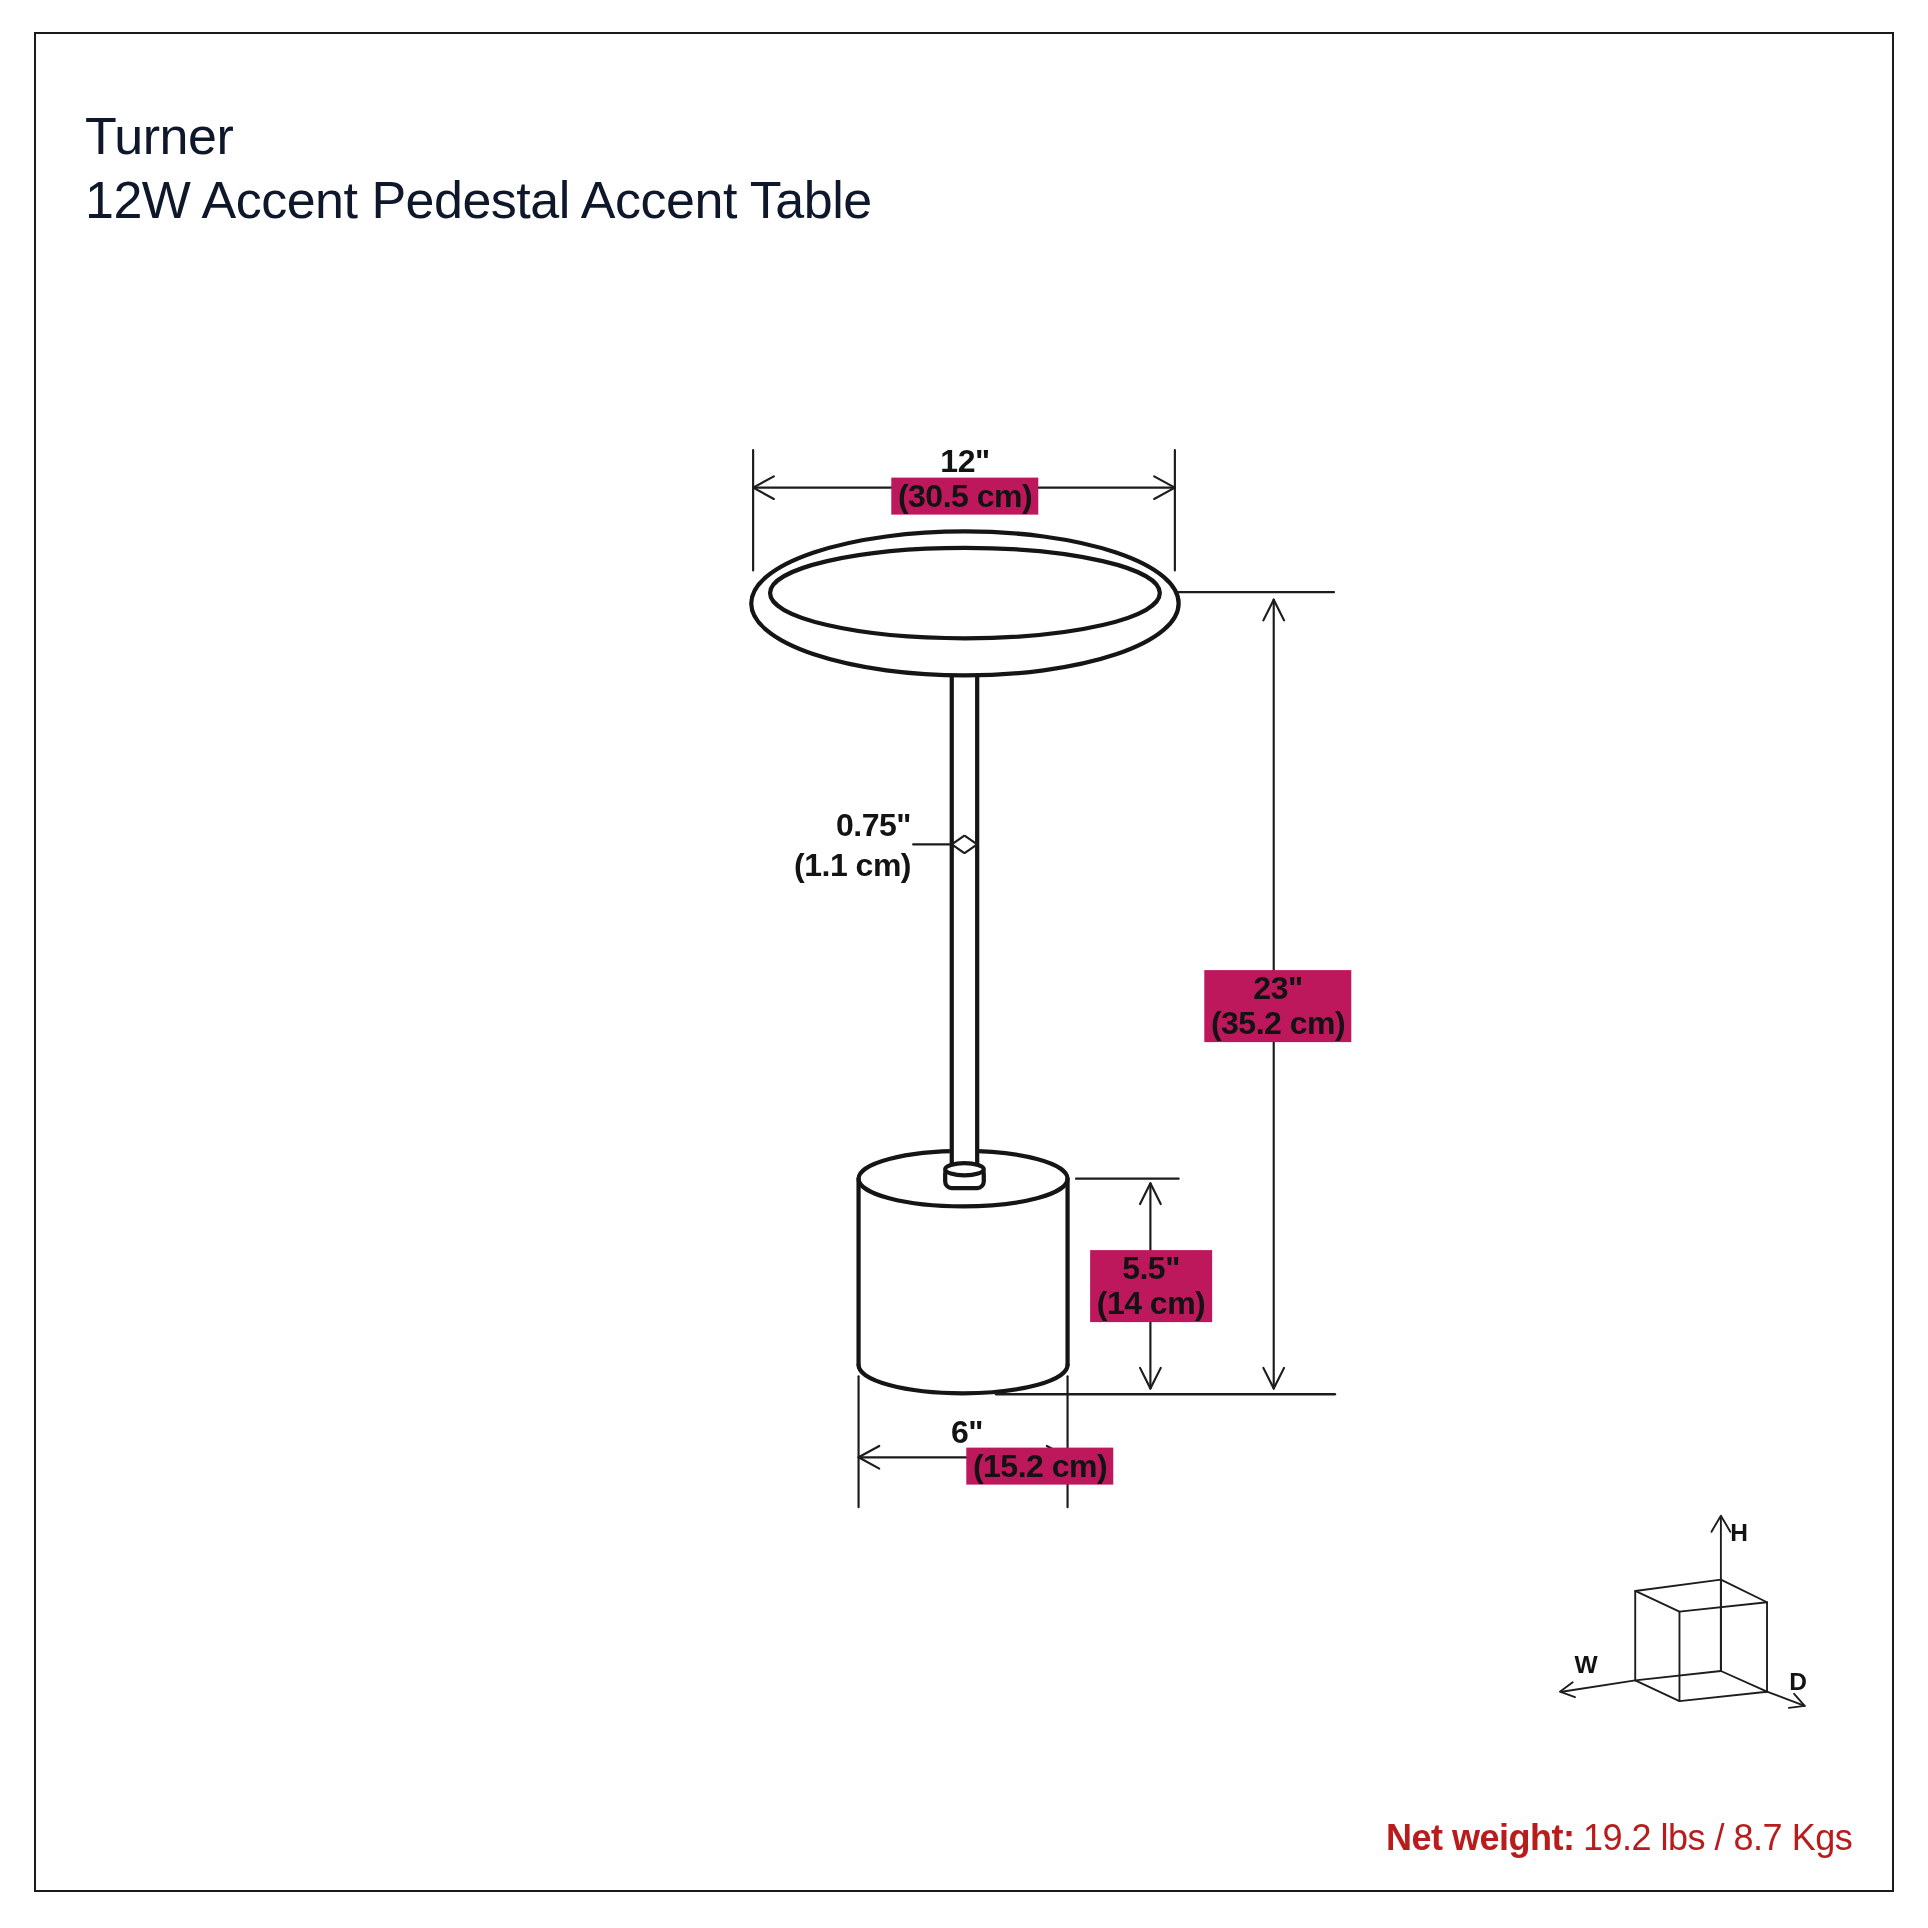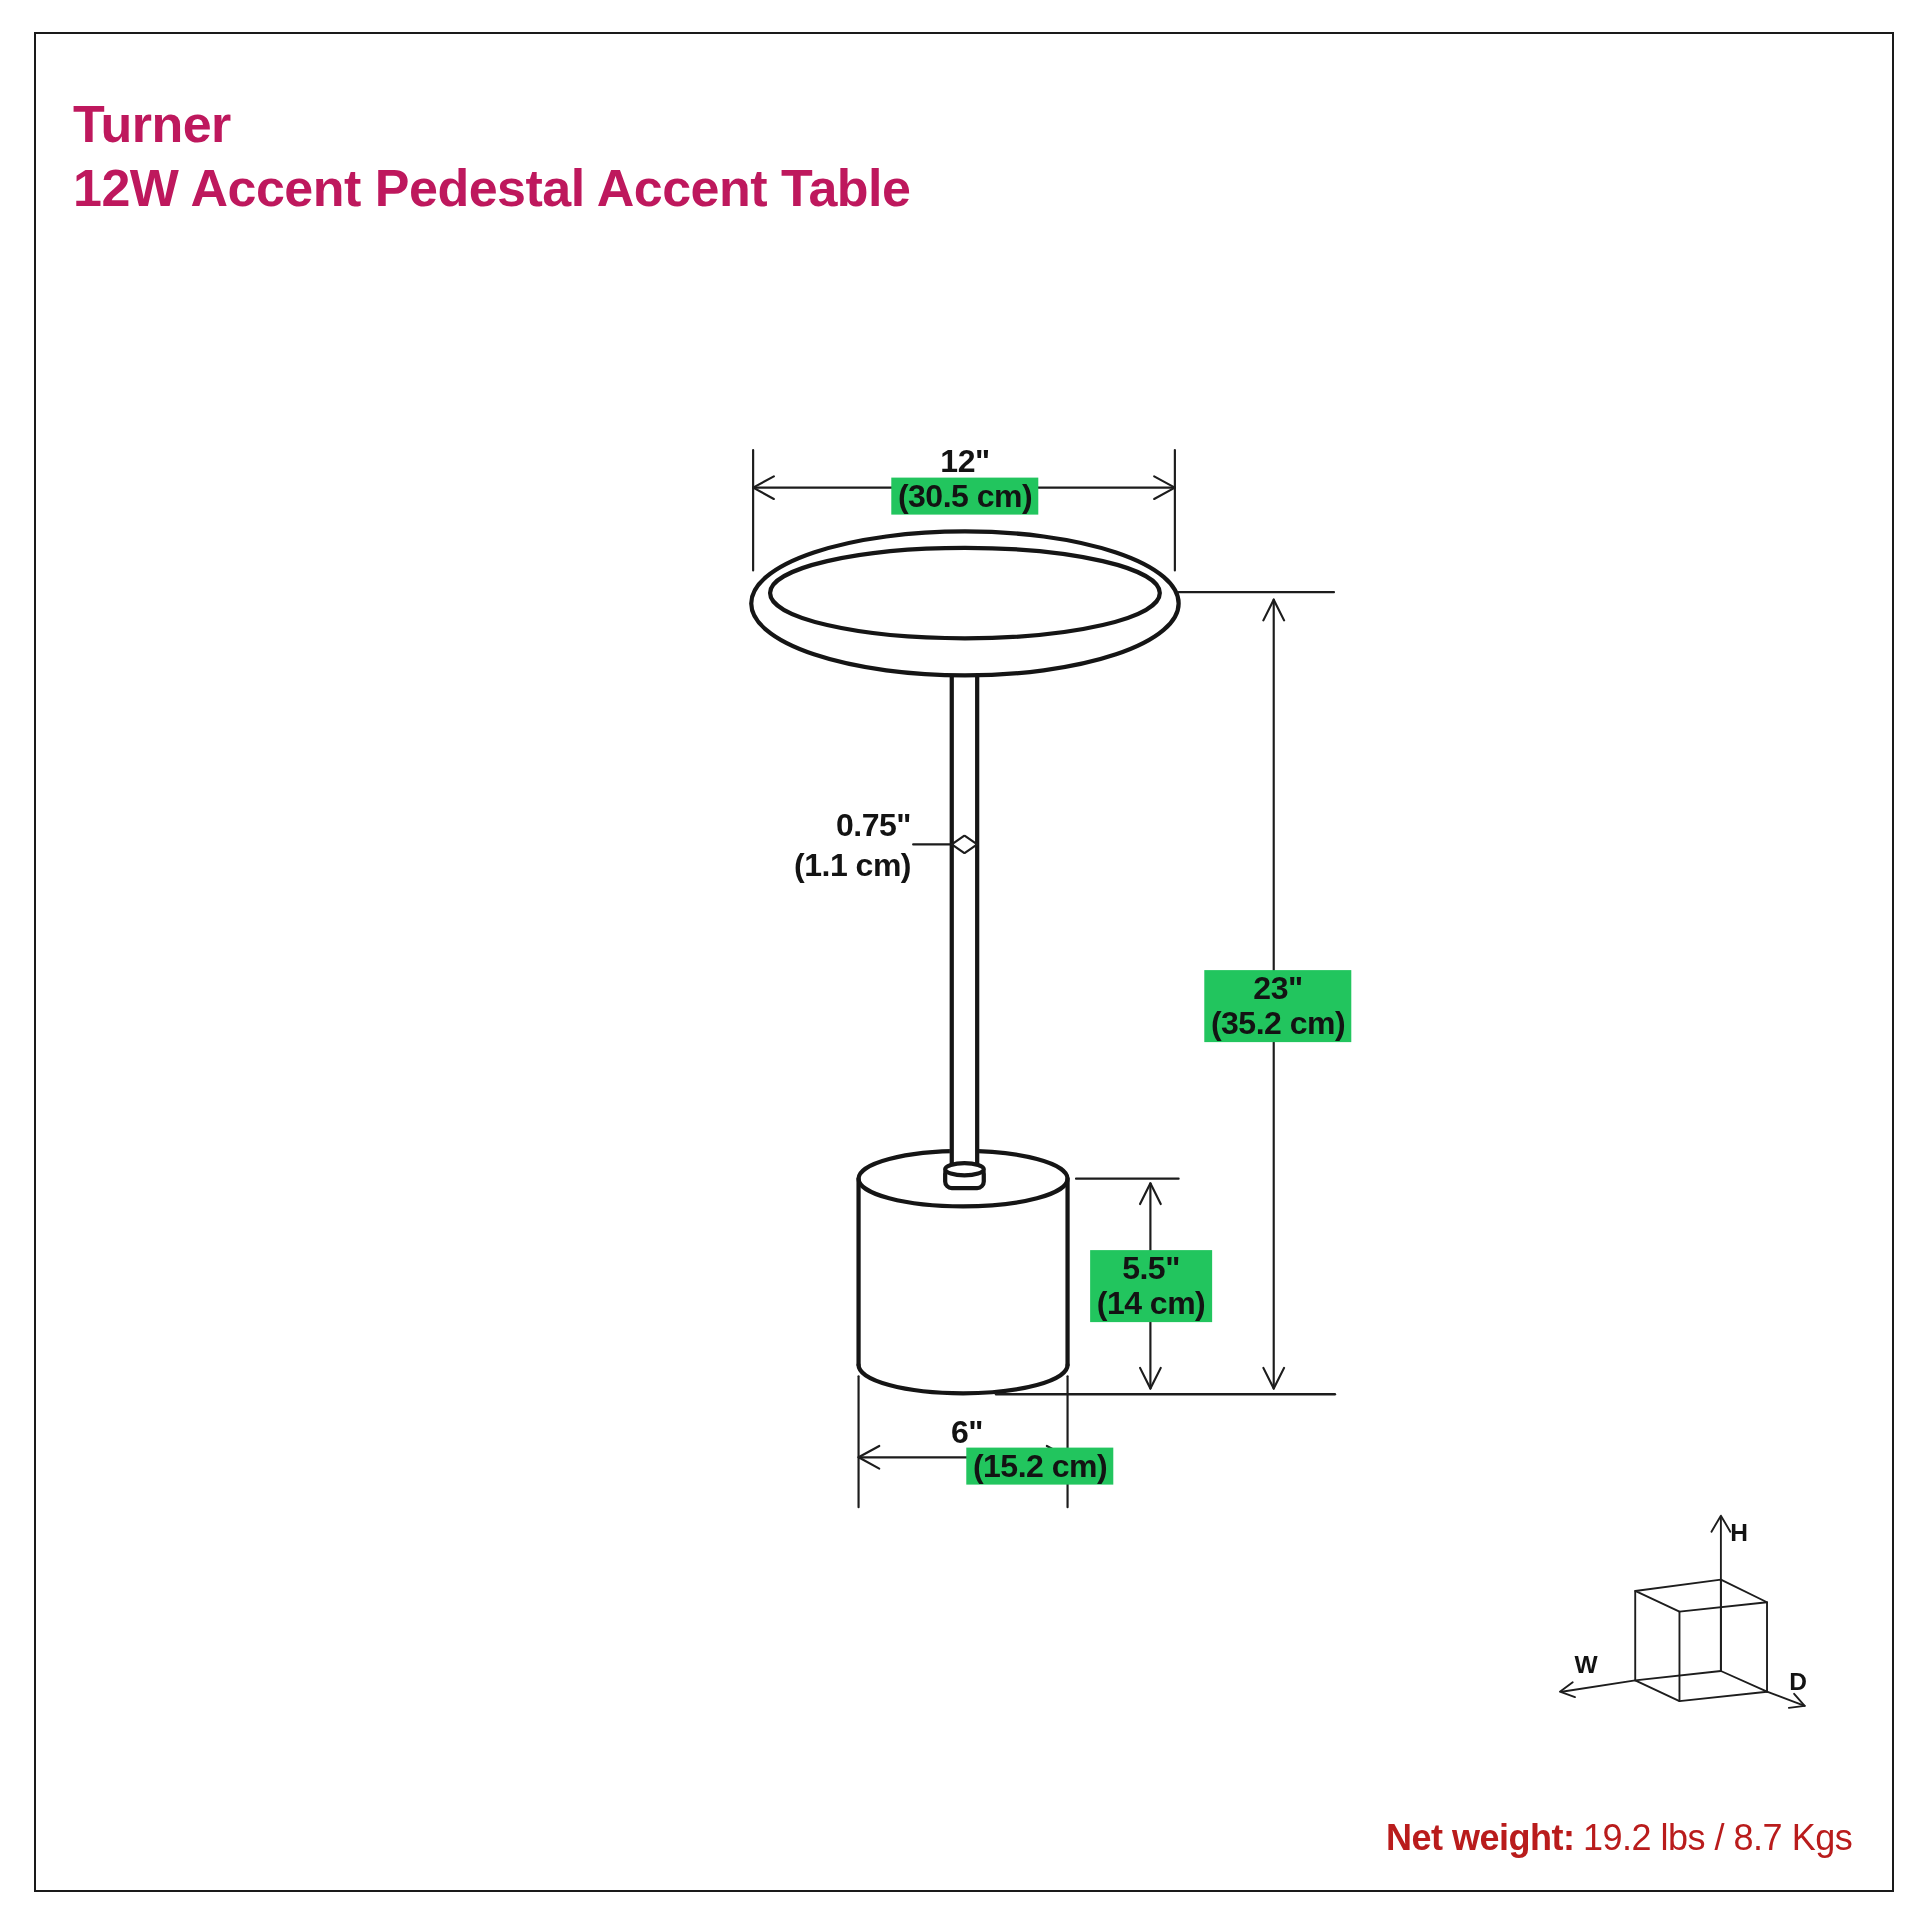--- a/index.html
+++ b/index.html
@@ -14,45 +14,45 @@
   }
   .border-frame {
     position: absolute;
     left: 34px; top: 32px; right: 34px; bottom: 36px;
     border: 2.8px solid #1a1a1a;
     pointer-events: none;
   }
   .title {
     position: absolute;
     left: 73px; top: 92px;
-    margin: 0;
+    margin: 12px;
     font-size: 52px;
     line-height: 64px;
-    font-weight: 700;
+    font-weight: 400;
     letter-spacing: -0.5px;
-    color: #be185d;
+    color: #0f172a;
   }
   .title .title-line { display: block; }
   .drawing {
     position: absolute;
     left: 0; top: 0;
     width: 1928px; height: 1928px;
   }
   .dim-label {
     position: absolute;
     transform: translate(-50%, -50%);
     font-size: 32px;
     font-weight: 700;
     letter-spacing: -0.5px;
     white-space: nowrap;
     text-align: center;
     color: #131313;
     line-height: 35px;
   }
-  .dim-label.bg { background: #22c55e; padding: 0.9px 6.6px; }
+  .dim-label.bg { background: #be185d; padding: 0.9px 6.6px; }
   .dim-label.right-align {
     transform: translate(-100%, -50%);
     text-align: right;
     line-height: 40px;
   }
   .axis-label {
     position: absolute;
     transform: translate(-50%, -50%);
     font-size: 24.5px;
     font-weight: 700;

